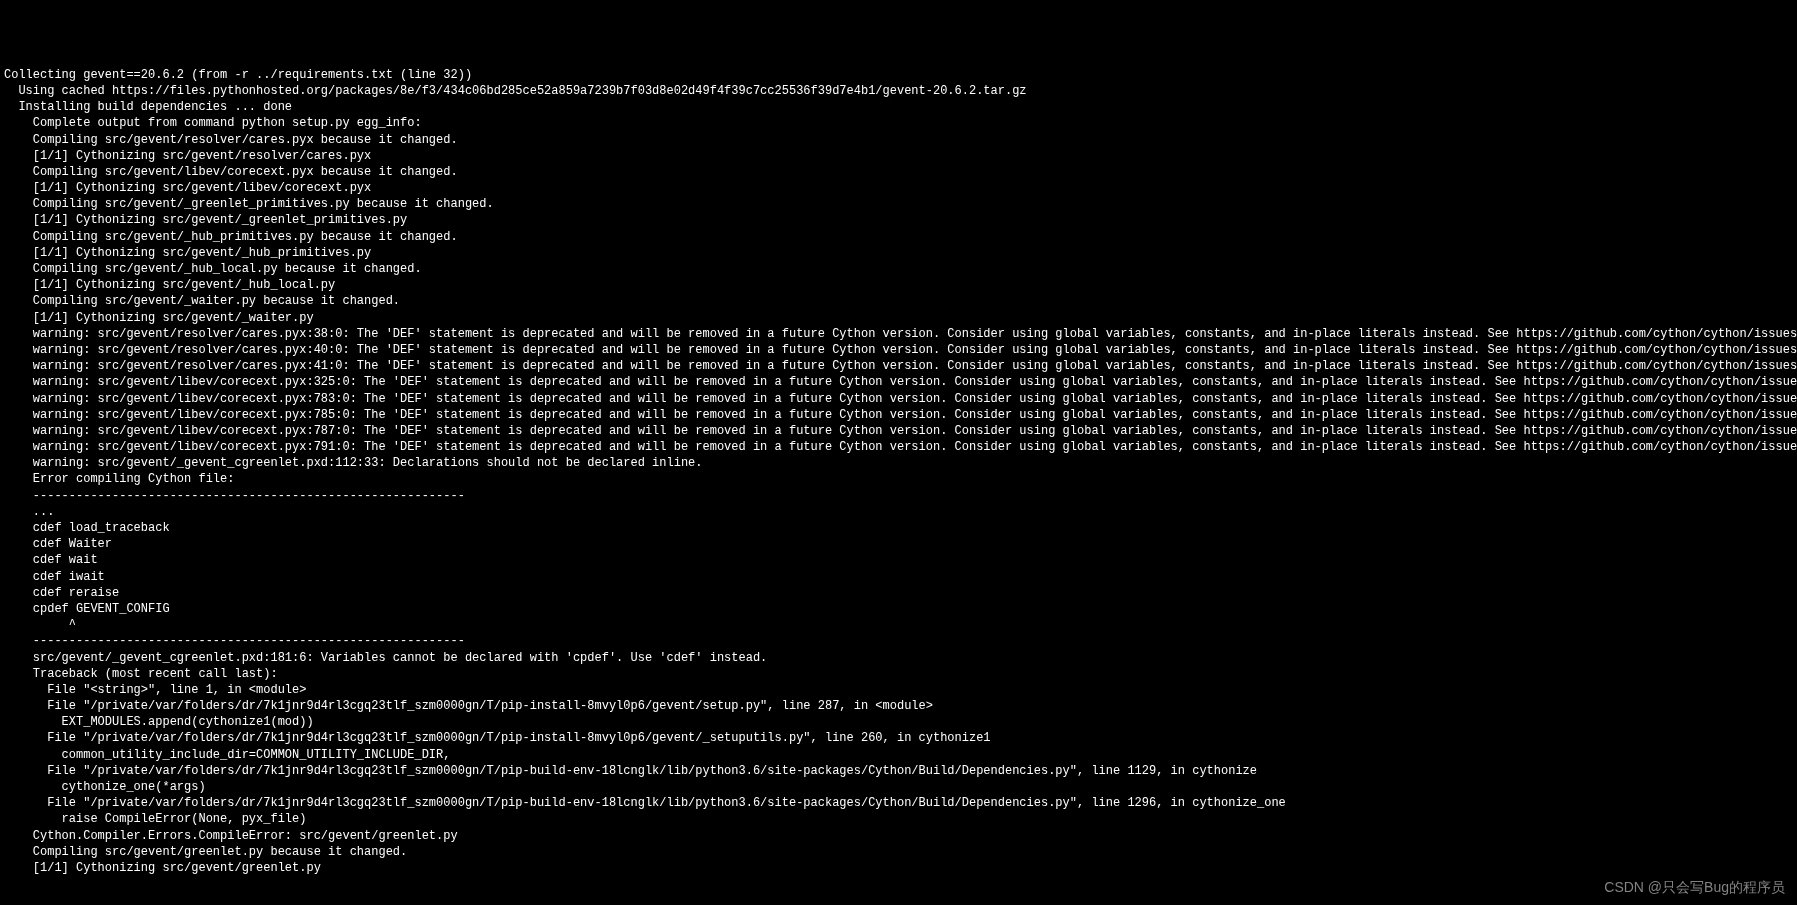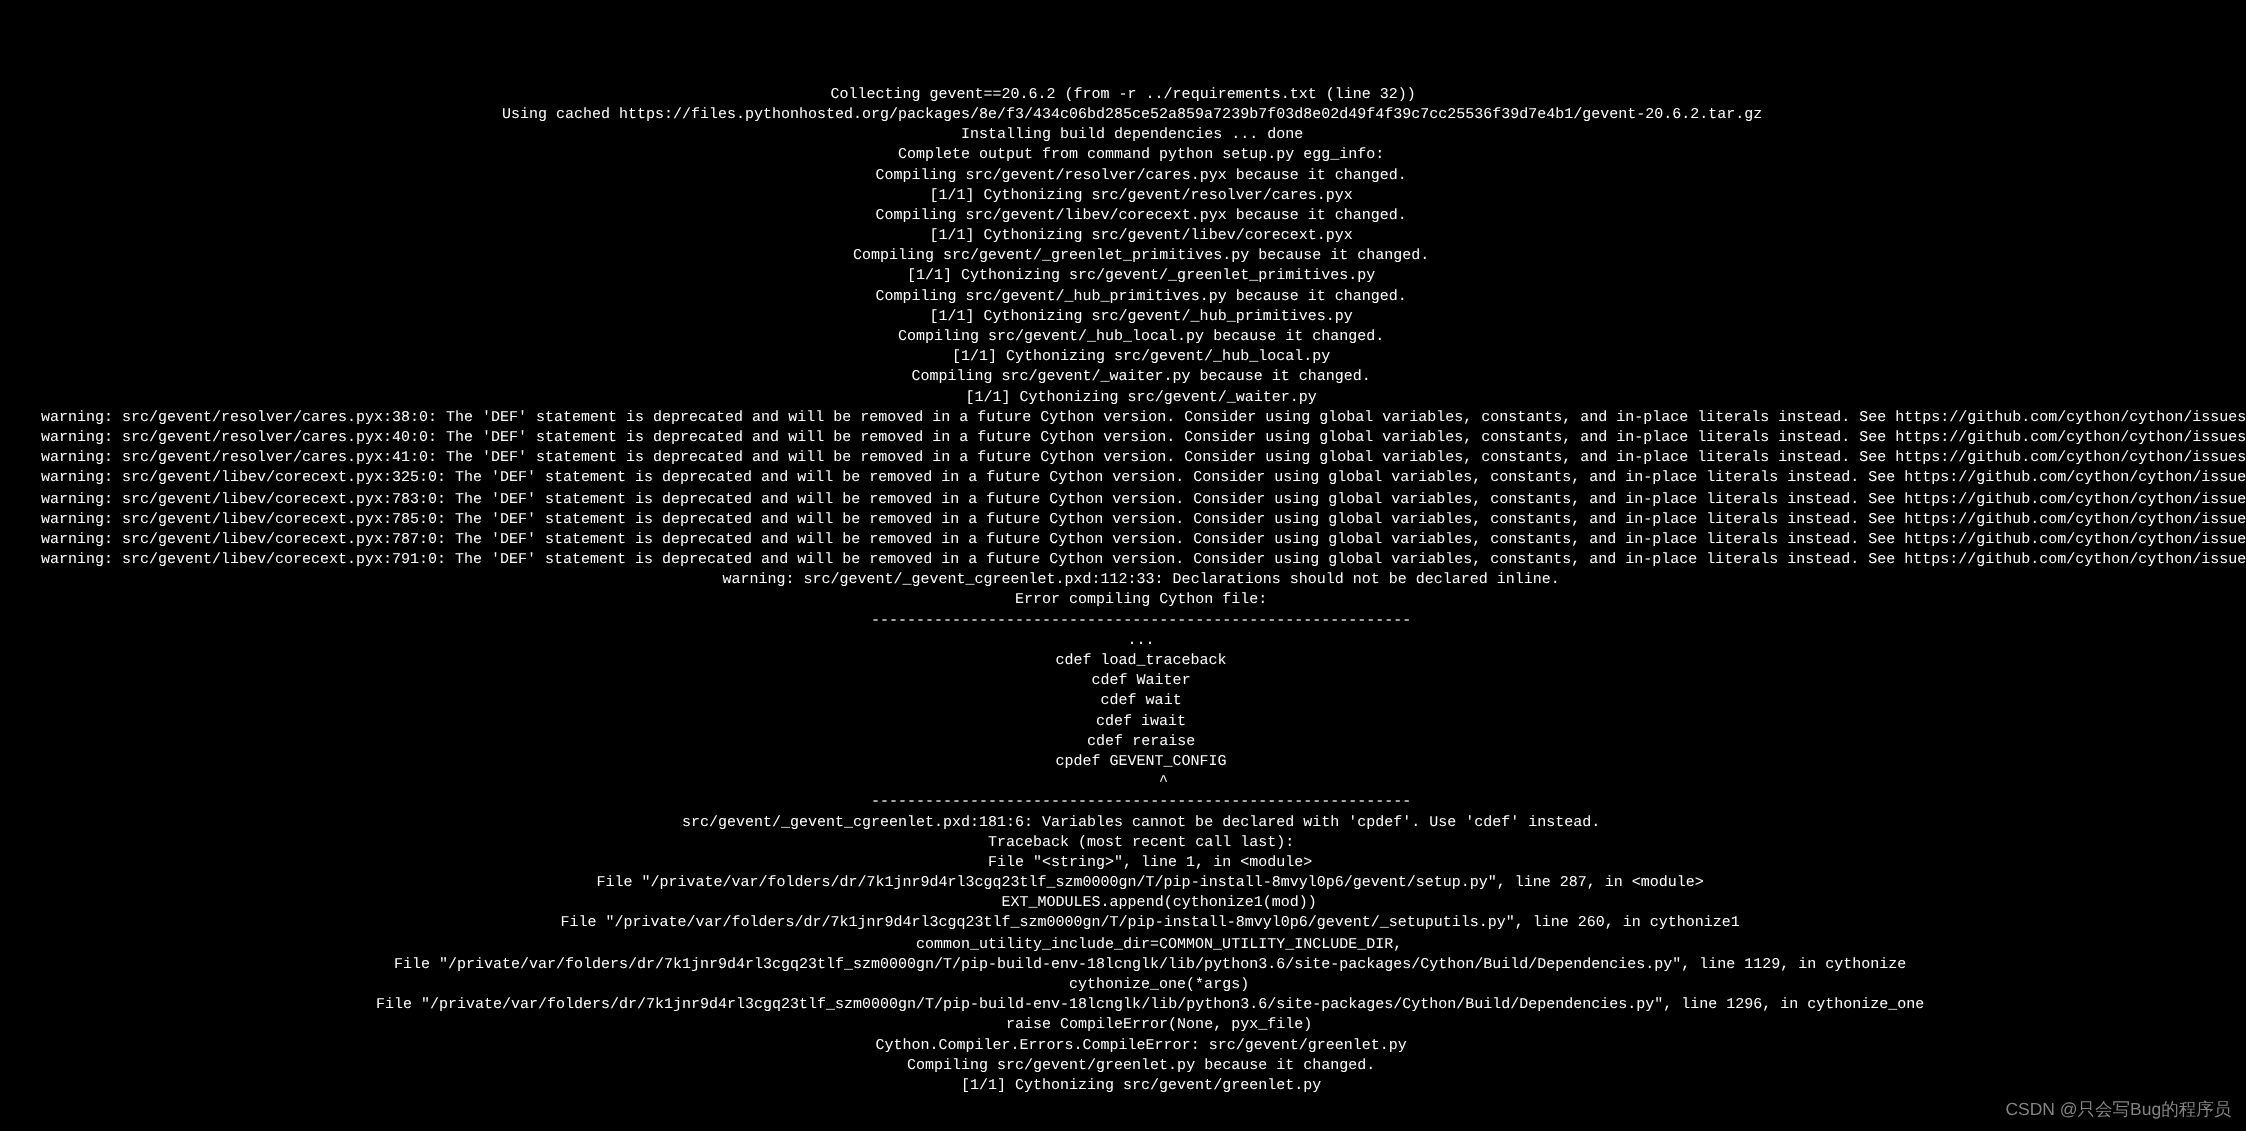--- a/index.html
+++ b/index.html
@@ -6,21 +6,21 @@
     body {
       background: #000;
       color: #fff;
       font-family: "Consolas", "Monaco", "Courier New", monospace;
       font-size: 12px;
       line-height: 1.35;
       padding: 2px 4px;
       white-space: pre;
       overflow-x: hidden;
     }
-    .terminal-line { display: block; text-align: center; }
+    .terminal-line { display: block; }
     .watermark {
       position: fixed;
       bottom: 8px;
       right: 12px;
       color: #9a9a9a;
       font-family: Arial, sans-serif;
       font-size: 14px;
       opacity: 0.85;
       text-align: right;
     }

